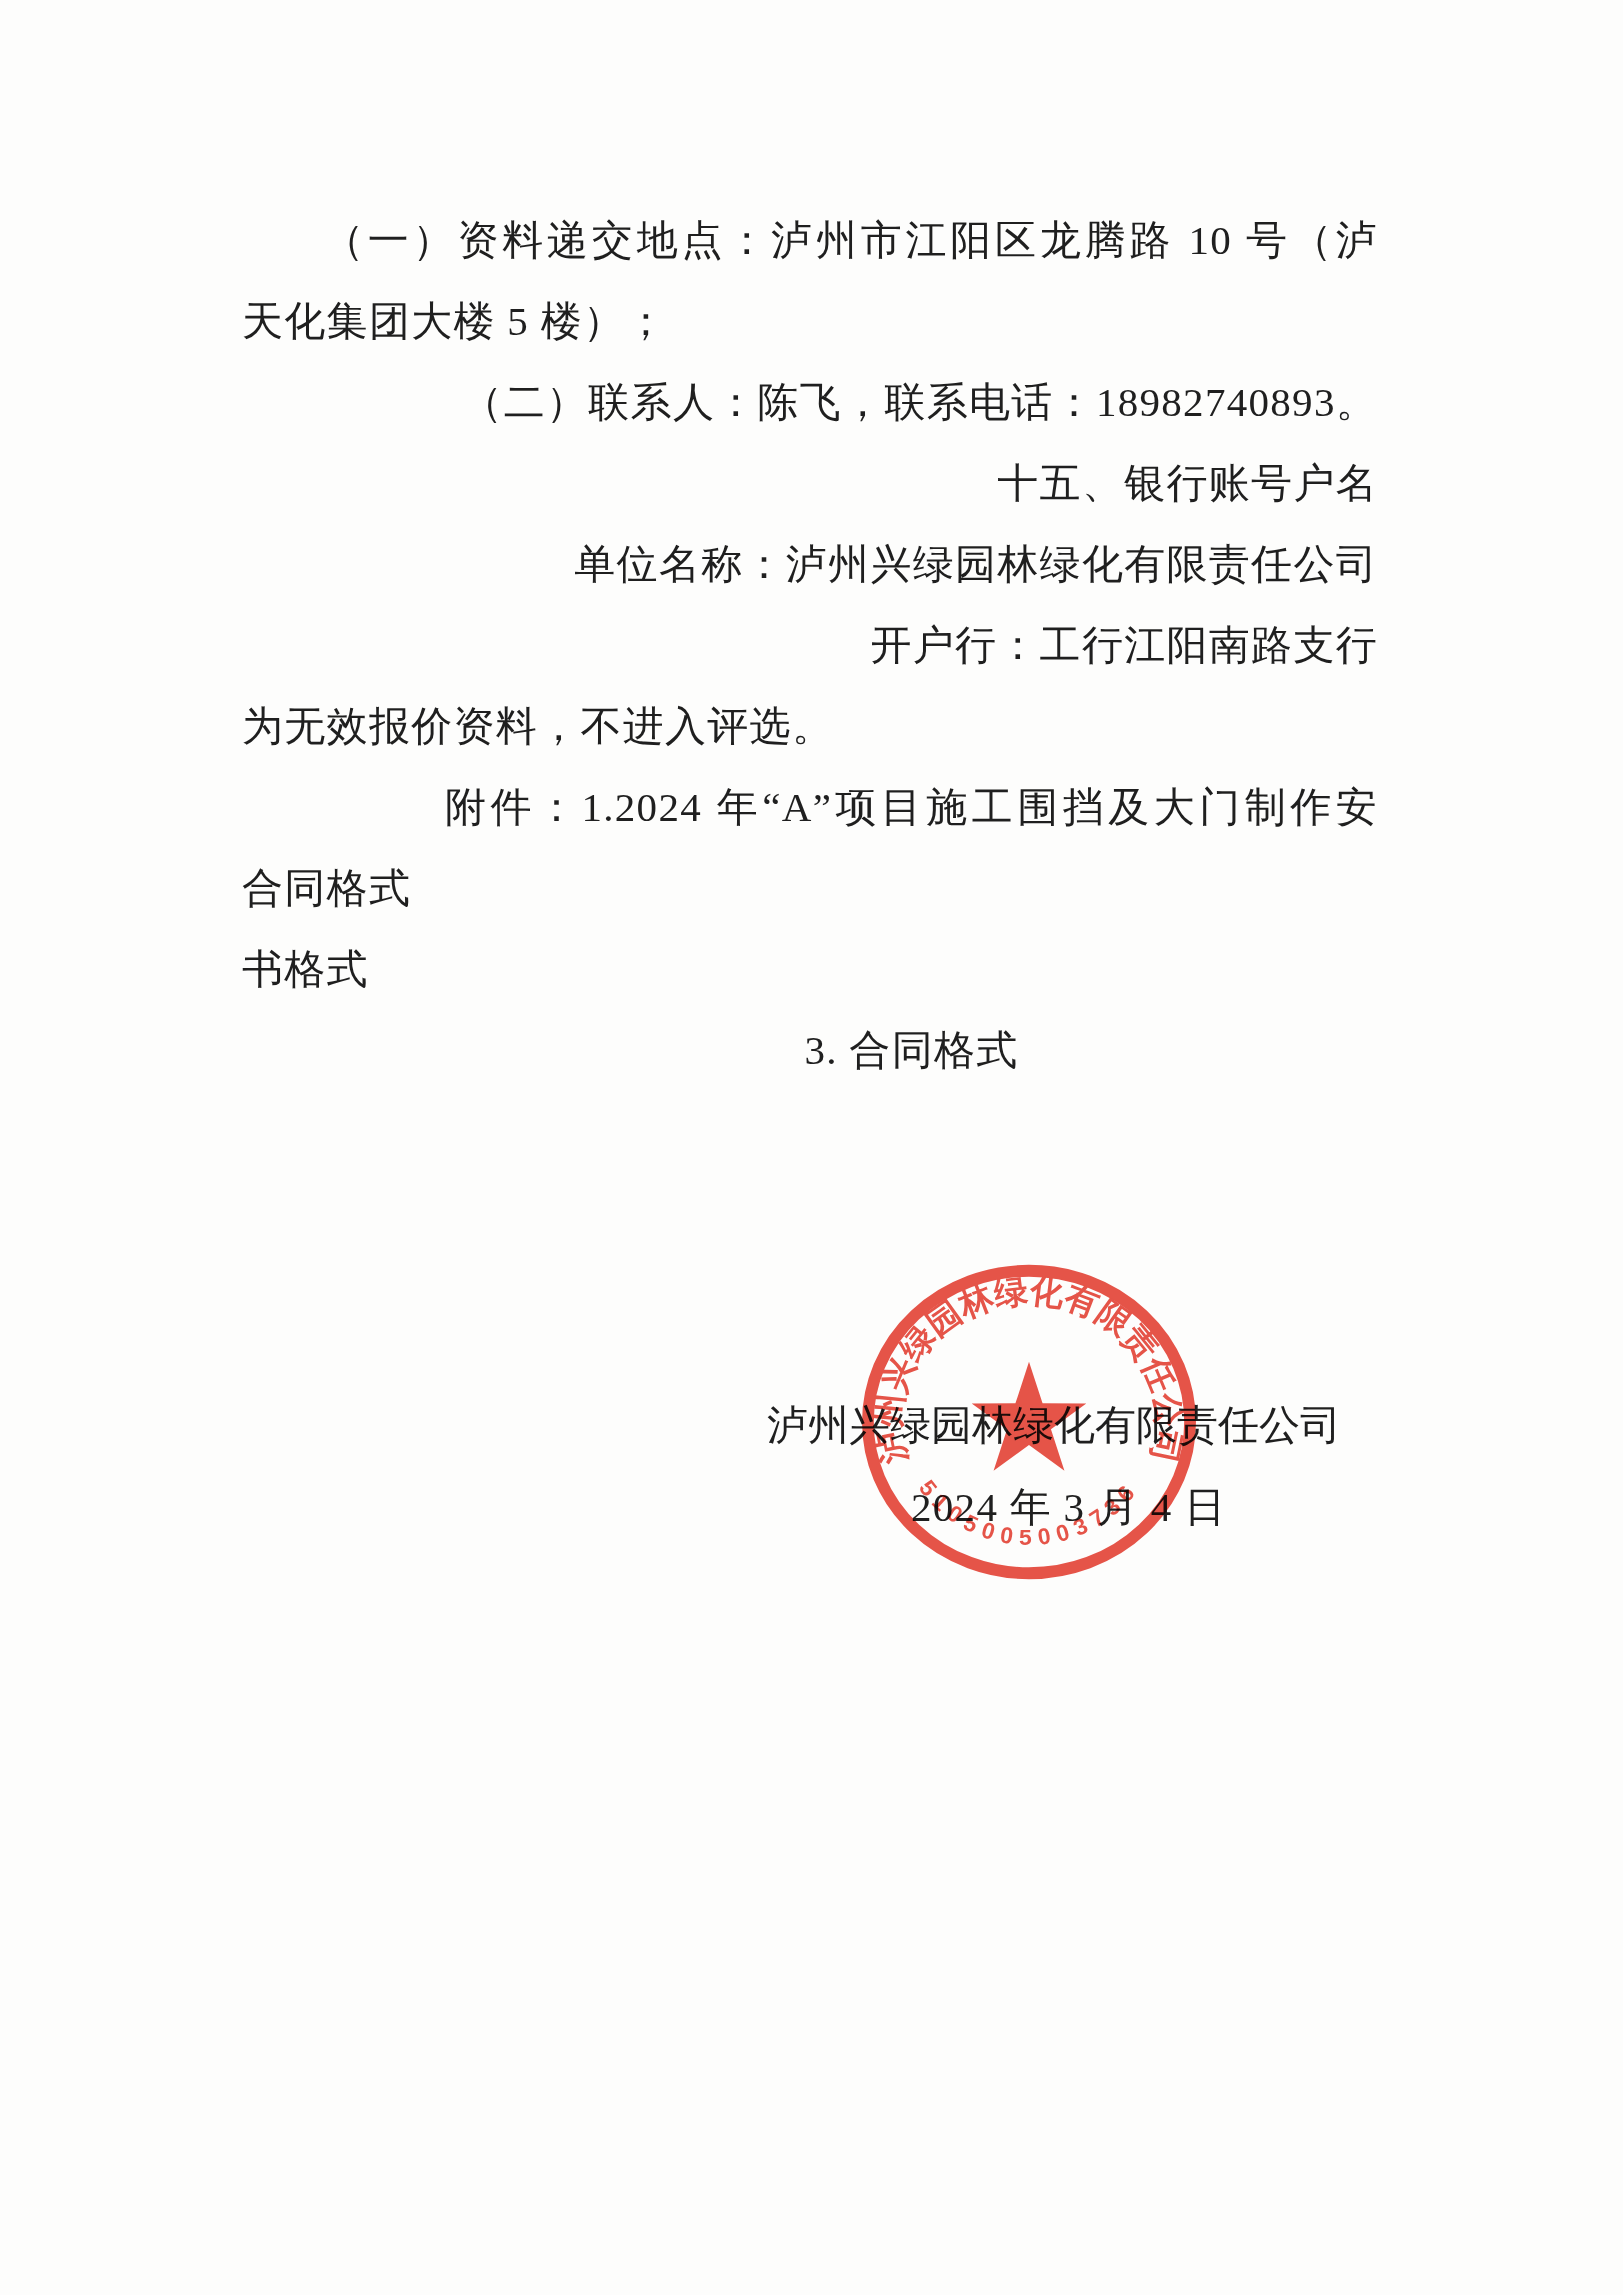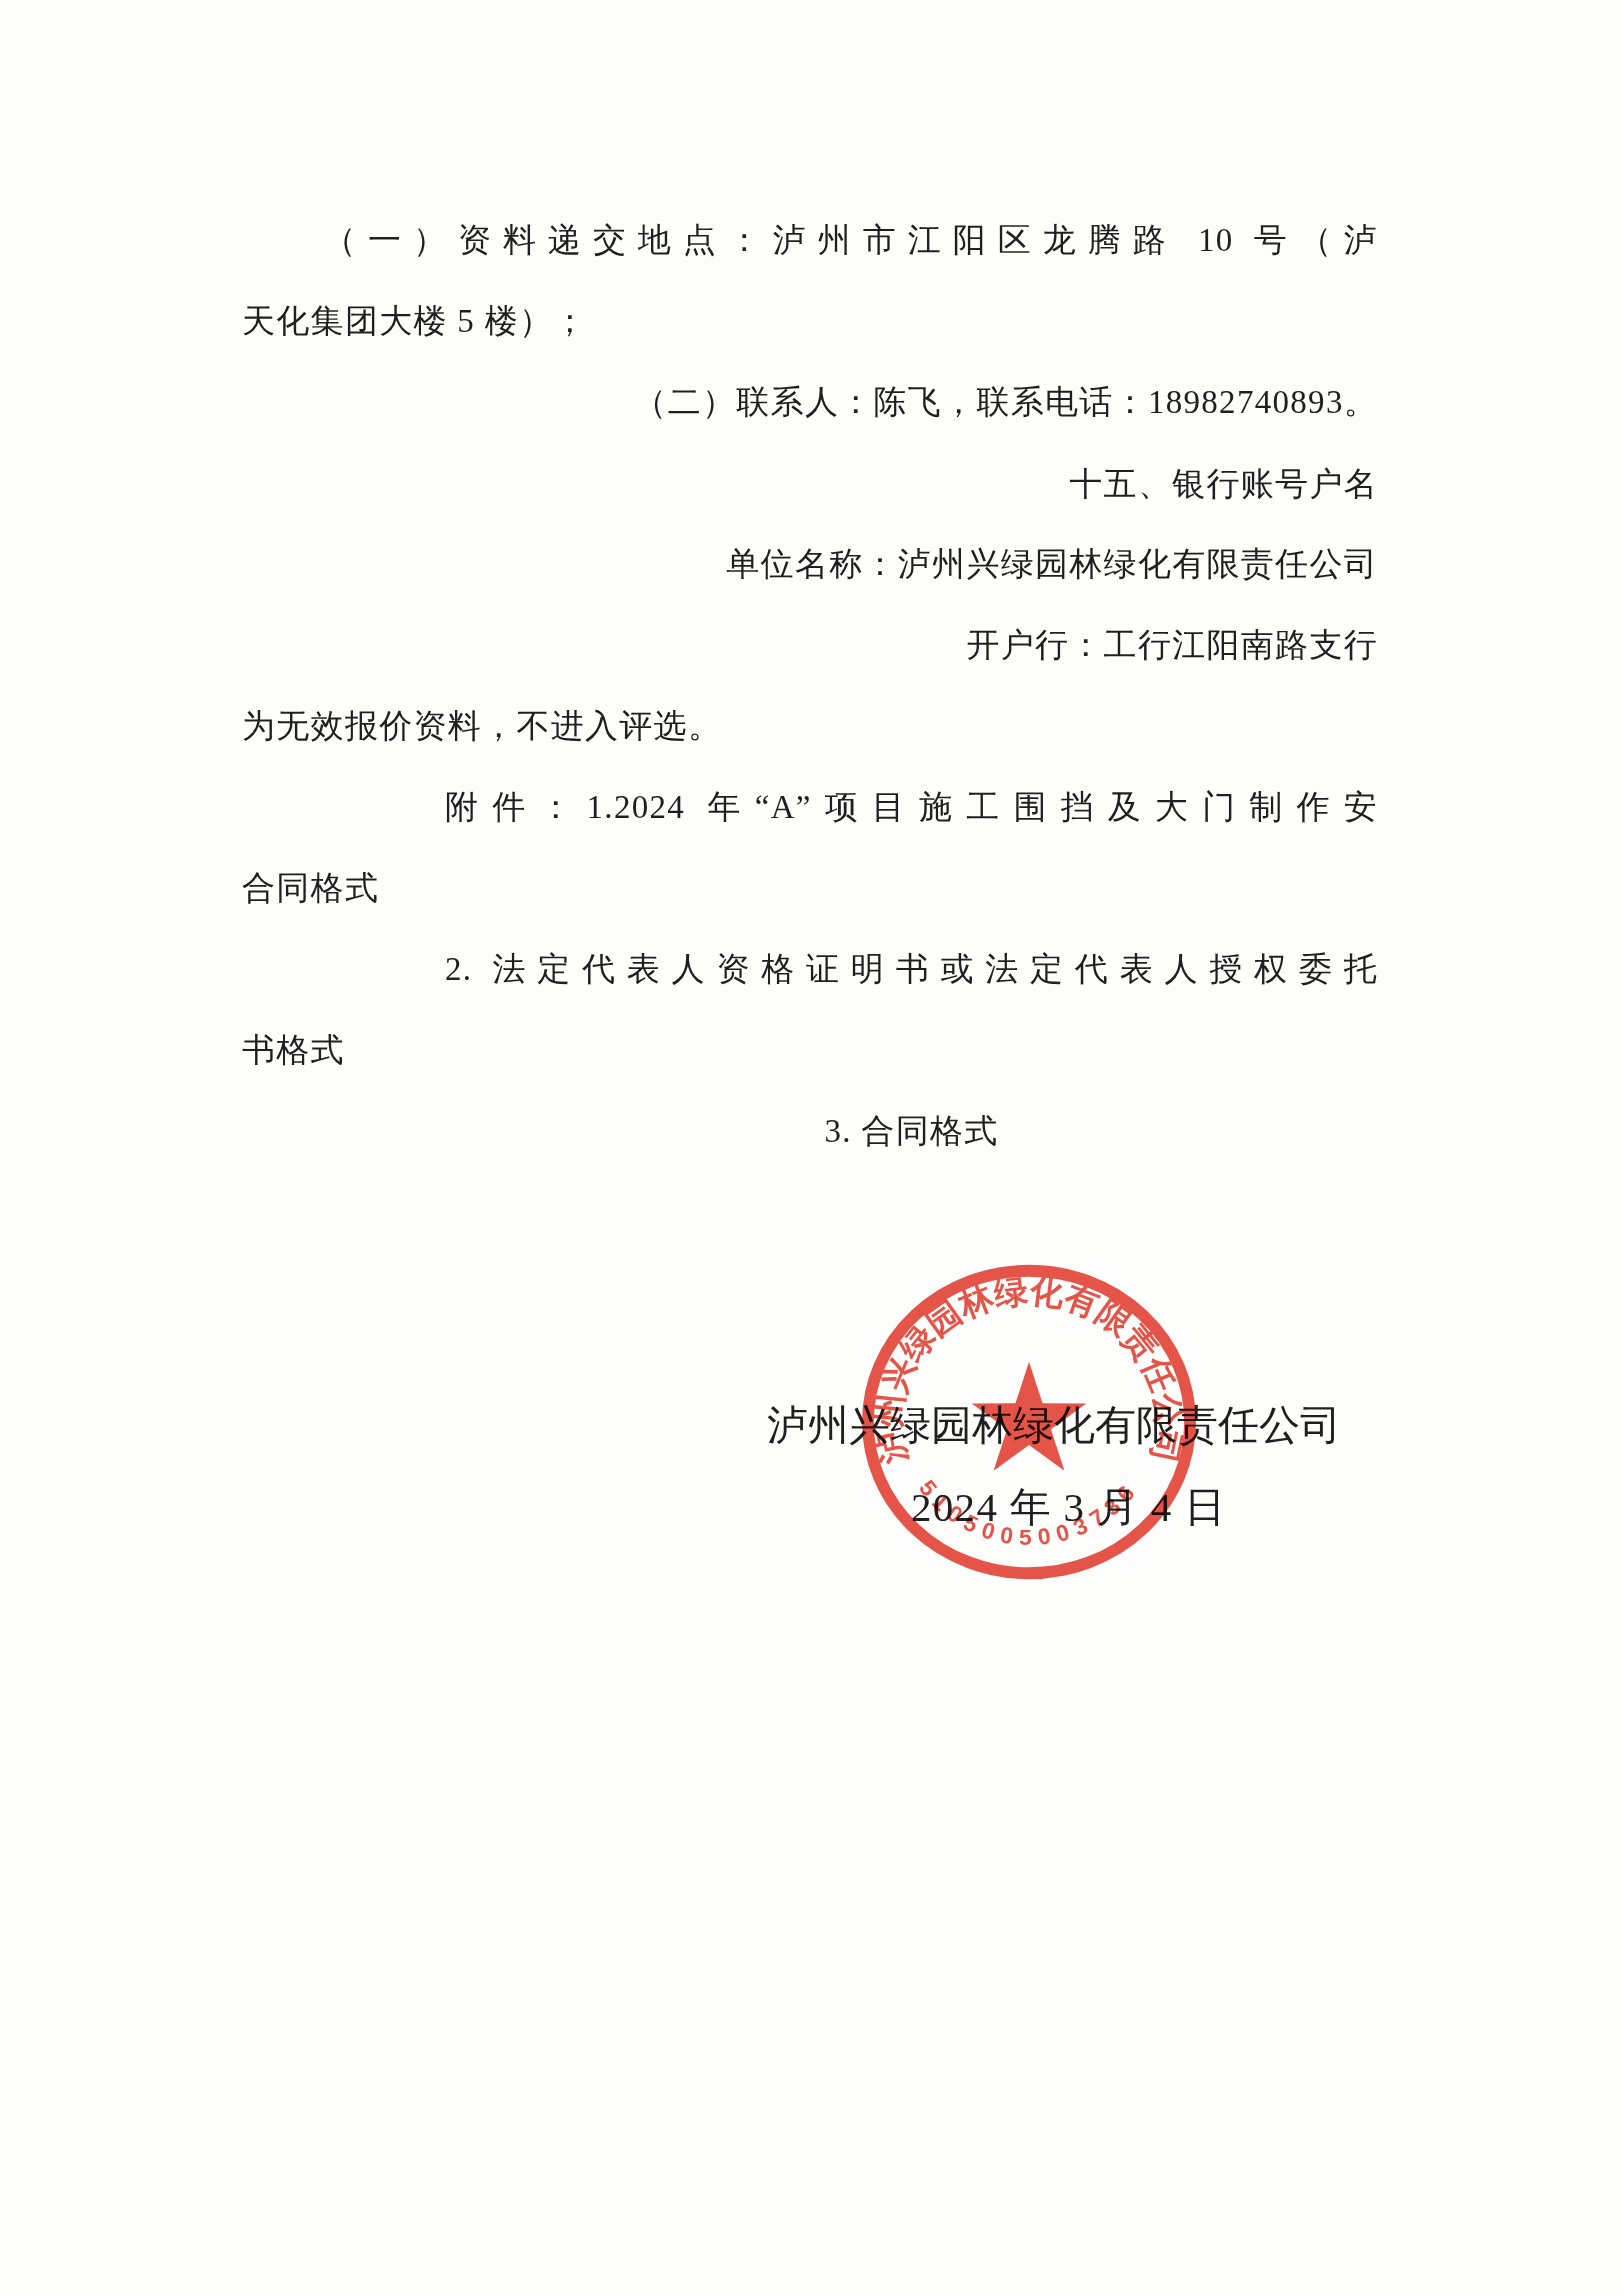--- a/index.html
+++ b/index.html
@@ -8,21 +8,21 @@
     width:1623px;height:2295px;
     background:#fdfdfc;
     overflow:hidden;
     font-family:"Liberation Serif","DejaVu Serif",serif;
     color:#1f1f1f;
   }
   .doc-text{
     position:absolute;
     left:242px;top:200px;
     width:1136px;
-    font-size:33px;
+    font-size:41px;
     line-height:81px;
     letter-spacing:1.3px;
   }
   .line{min-height:81px;}
   .line.para{text-indent:81px;text-align:right;}
   .line.attach{text-indent:203px;text-align:center;}
   .line.flush{text-align:justify;text-align-last:justify;}
   .line.bold, .line b{
     font-weight:400;
     font-family:"Liberation Sans","DejaVu Sans",sans-serif;
@@ -67,21 +67,20 @@
   <div class="doc-text">
       <div class="line para flush">（一）资料递交地点：泸州市江阳区龙腾路 10 号（泸</div>
       <div class="line">天化集团大楼 5 楼）；</div>
       <div class="line para">（二）联系人：陈飞，联系电话：18982740893。</div>
       <div class="line para bold">十五、银行账号户名</div>
       <div class="line para">单位名称：泸州兴绿园林绿化有限责任公司</div>
       <div class="line para">开户行：工行江阳南路支行</div>
       <div class="line">为无效报价资料，不进入评选。</div>
       <div class="line attach flush">附件：1.2024 年“A”项目施工围挡及大门制作安</div>
       <div class="line">合同格式</div>
-      <div class="line attach flush">2. 法定代表人资格证明书或法定代表人授权委托</div>
       <div class="line">书格式</div>
       <div class="line attach">3. 合同格式</div>
     </div>
 
   <div class="sig-company">泸州兴绿园林绿化有限责任公司</div>
 
   <div class="sig-date">2024 年 3 月 4 日</div>
 
   <svg class="seal" viewBox="0 0 620 620" aria-hidden="true">
     <defs>

